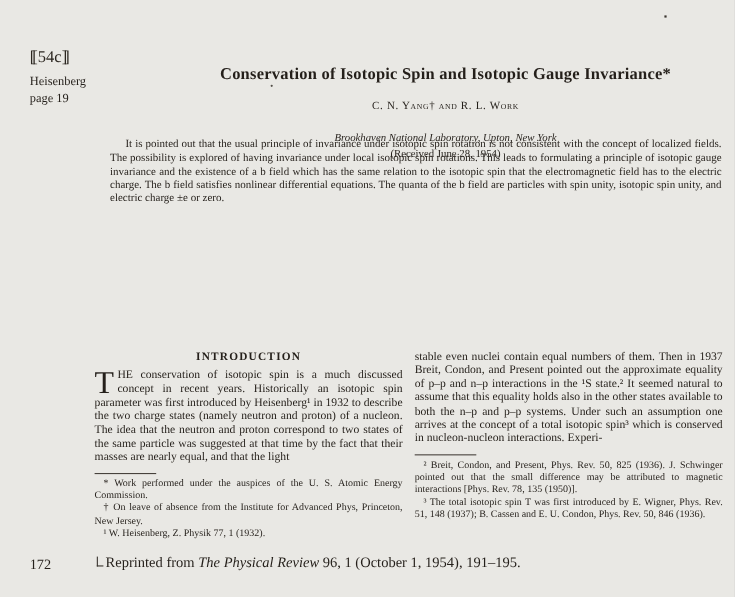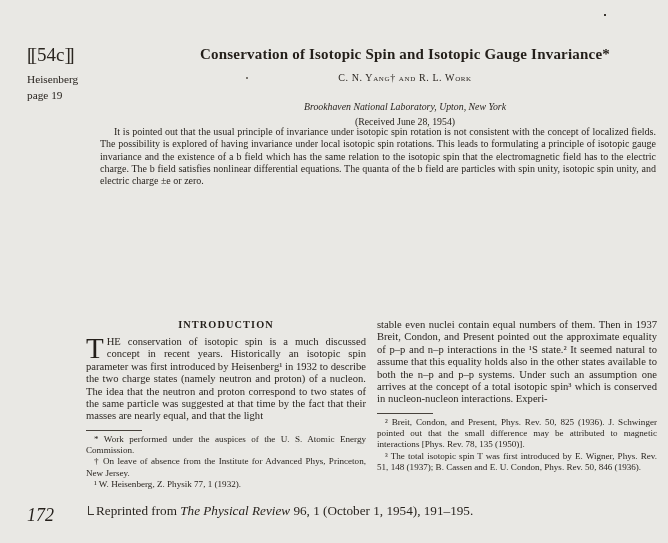--- a/index.html
+++ b/index.html
@@ -4,28 +4,28 @@
 <style>
   html,body { margin:0; padding:0; background:#cfcfcd; }
   .page {
     position:relative; width:668px; height:543px;
     background:#e9e8e4; color:#241f1a;
     font-family:"Liberation Serif","DejaVu Serif",serif;
     overflow:hidden;
   }
   
   .margin-note { position:absolute; left:27px; top:44px; width:110px; }
-  .ref-label { font-size:19px; color:#2b2620; }
+  .ref-label { font-size:15px; color:#2b2620; }
   .ref-label .dbl-open { letter-spacing:-2.6px; margin-right:2.6px; }
   .ref-label .dbl-close { letter-spacing:-2.6px; margin-right:2.6px; }
   .commentary-line { font-size:11.3px; line-height:15.5px; }
   .commentary-block { margin-top:6px; }
   
   .header { position:absolute; left:148px; top:46px; width:514px; text-align:center; }
-  .title { font-size:15px; font-weight:bold; letter-spacing:0.2px; margin:0; }
+  .title { font-size:15px; font-weight:bold; letter-spacing:0.2px; margin:14px; }
   .authors { margin-top:9px; font-size:10px; font-variant:small-caps; letter-spacing:0.6px; }
   .affiliation { font-style:italic; font-size:9.8px; margin-top:18px; }
   .received { font-size:9.8px; margin-top:4px; }
   
   .abstract {
     position:absolute; left:100px; top:126px; width:556px;
     font-size:10px; line-height:12.3px; text-align:justify; text-indent:14px;
   }
   
   .columns { position:absolute; left:86px; top:303px; width:571px; display:flex; gap:11px; }
@@ -35,21 +35,21 @@
     letter-spacing:1.1px; margin:0 0 6px 0;
   }
   .body-par { margin:0; font-size:10.6px; line-height:12.4px; text-align:justify; }
   .dropcap {
     float:left; font-size:29px; line-height:23px; height:23px;
     padding:1px 3px 0 0;
   }
   .footnote-rule { width:56px; border-top:1px solid #47423c; margin:7px 0 3px 0; height:0; }
   .footnote { font-size:9.1px; line-height:11.3px; text-align:justify; text-indent:8px; margin:0; }
   
-  .page-num { position:absolute; left:27px; top:505px; font-style:italic; font-size:18px; }
+  .page-num { position:absolute; left:27px; top:505px; font-size:13px; }
   .reprint-line { position:absolute; left:88px; top:503px; font-size:13.2px; }
   .reprint-line .journal { font-style:italic; }
   .corner-mark {
     display:inline-block; width:5px; height:8px;
     border-left:1.4px solid #3a352f; border-bottom:1.4px solid #3a352f;
     margin-right:2px;
   }
   
   .speck { position:absolute; background:#3a352f; }
   .speck-a { left:604px; top:14px; width:2px; height:2px; }

